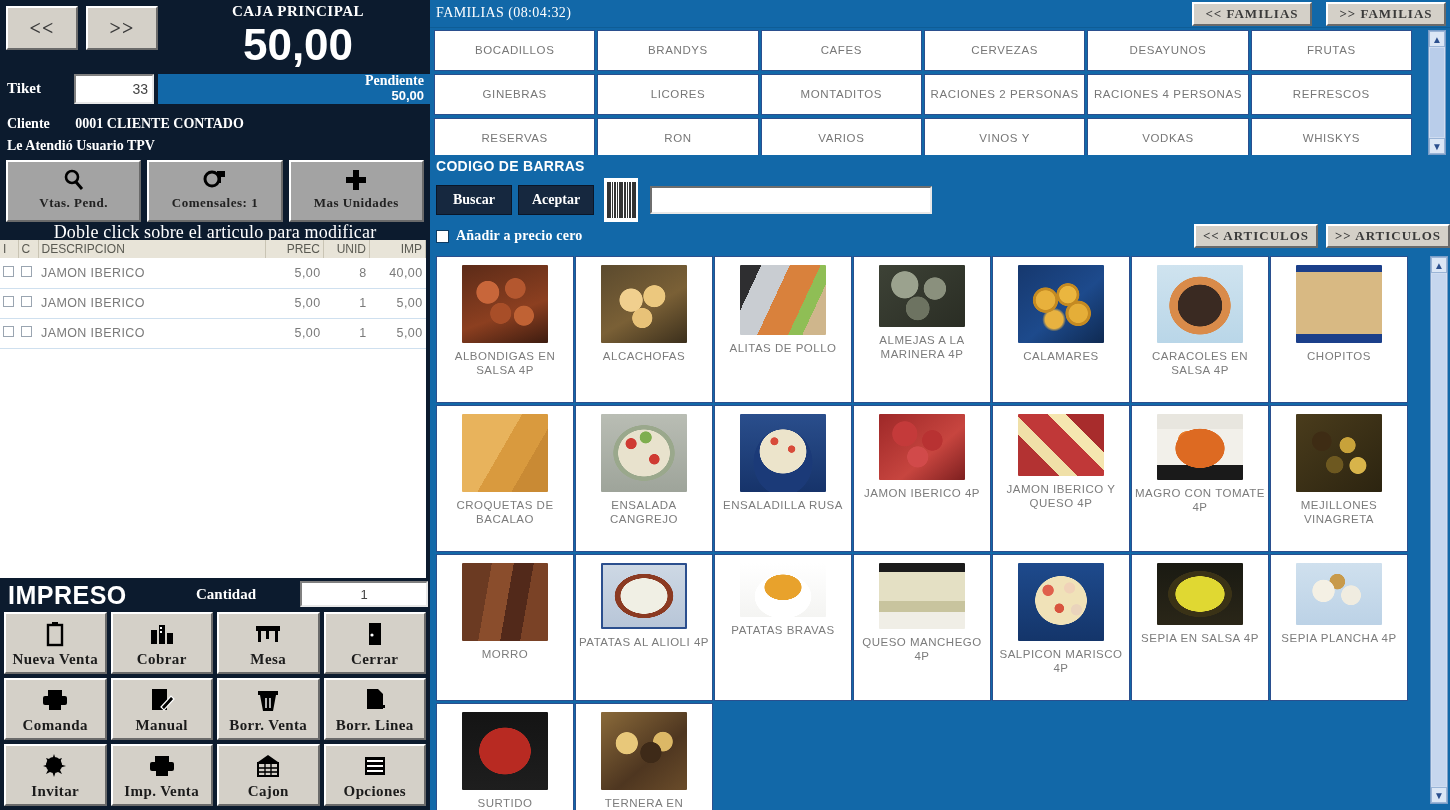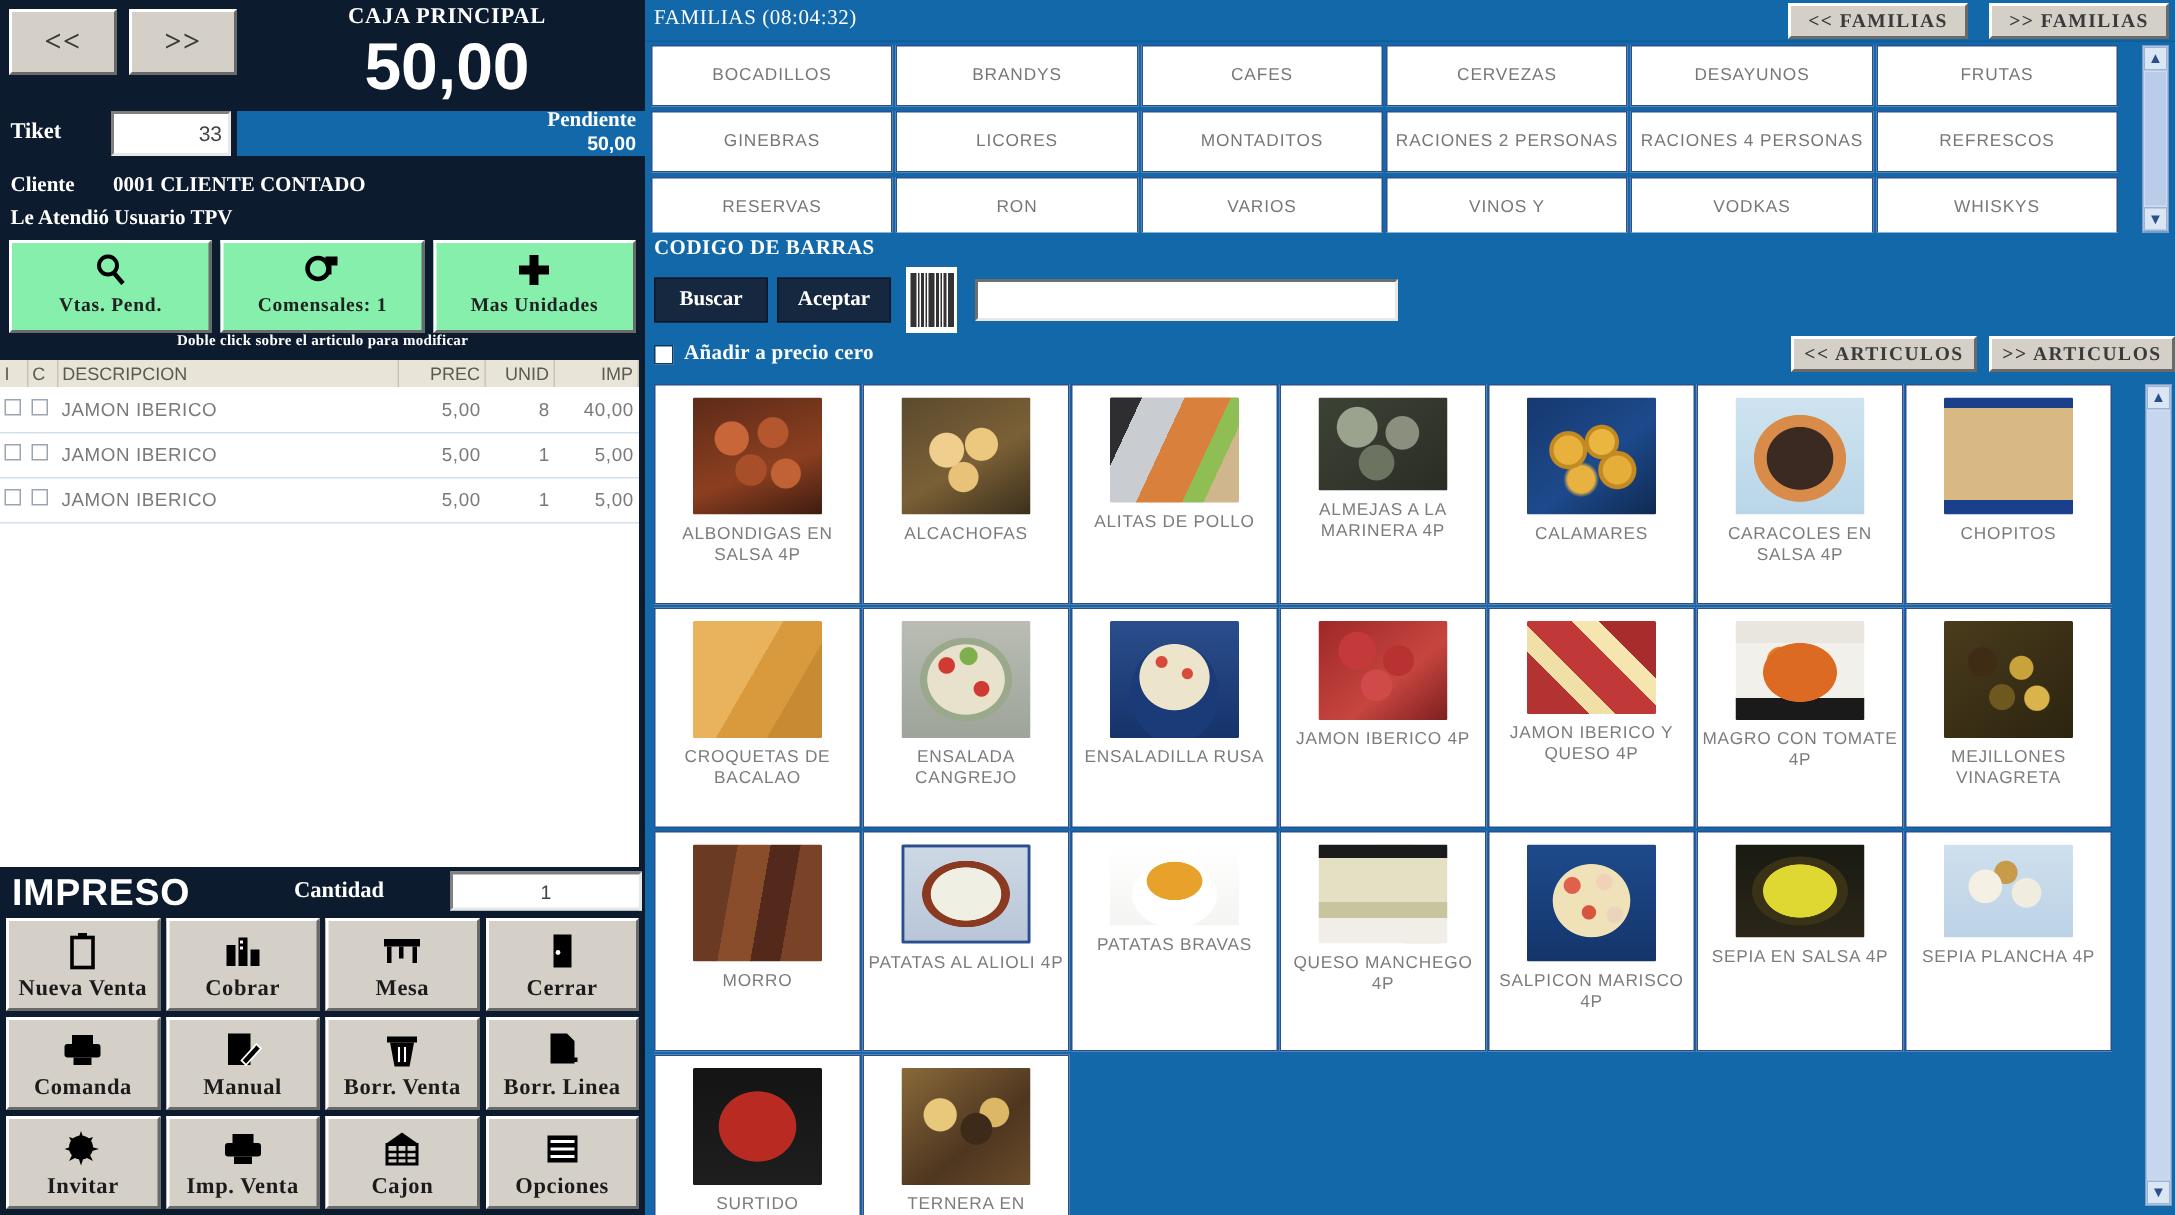--- a/index.html
+++ b/index.html
@@ -76,35 +76,35 @@
     position:absolute; left:7px; top:138px; color:#ffffff;
     font-size:14px; font-weight:bold; font-family:"Liberation Serif", serif;
   }
 
   
   .act3{
     height:62px; display:flex; gap:6px; padding:0 6px;
     background:#0c1b2e;
   }
   .act3 .abtn{
-    flex:1; background:#86efac;
+    flex:1; background:#a3a3a3;
     border:2px solid #ffffff;
     border-right-color:#6a6a6a; border-bottom-color:#6a6a6a;
     display:flex; flex-direction:column; align-items:center;
     justify-content:flex-start; padding-top:3px;
     color:#111; cursor:default;
   }
   .act3 .abtn .glyph{ height:30px; display:flex; align-items:center; justify-content:center;}
   .act3 .abtn .alabel{
     font-size:13px; font-weight:bold; letter-spacing:0.5px;
     font-family:"Liberation Serif", serif; color:#222;
   }
   .hint{
     height:18px; text-align:center; color:#ffffff;
-    font-size:10px; font-weight:bold; background:#0c1b2e;
+    font-size:18px; font-weight:normal; background:#0c1b2e;
     font-family:"Liberation Serif", serif; letter-spacing:0.2px;
   }
 
   
   .tickwrap{
     flex:1; background:#ffffff; border-right:4px solid #0c1b2e;
     overflow:hidden; position:relative;
   }
   table.ticket{ width:100%; border-collapse:collapse; }
   table.ticket thead th{
@@ -211,21 +211,21 @@
     height:16px; background:#dbe6f5; color:#2b4f8e;
     font-size:10px; display:flex; align-items:center; justify-content:center;
     border:1px solid #9ab4d6;
   }
   .sb-thumb{ flex:1; background:#b9cdea; margin:1px; }
 
   
   .cb-title{
     position:absolute; left:6px; top:158px; color:#ffffff;
     font-size:14px; font-weight:bold; letter-spacing:0.3px;
-    font-family:Liberation Serif, serif;
+    font-family:Liberation Sans, sans-serif;
   }
   .cb-row{ position:absolute; left:6px; top:182px; height:36px; display:flex; align-items:center; gap:6px; }
   .cb-btn{
     width:76px; height:30px; background:#16283f; color:#ffffff;
     border:1px solid #0a1628; font-size:14px; font-weight:bold;
     display:flex; align-items:center; justify-content:center;
     font-family:"Liberation Serif", serif;
   }
   .barcode-ico{
     width:34px; height:44px; background:#ffffff;

